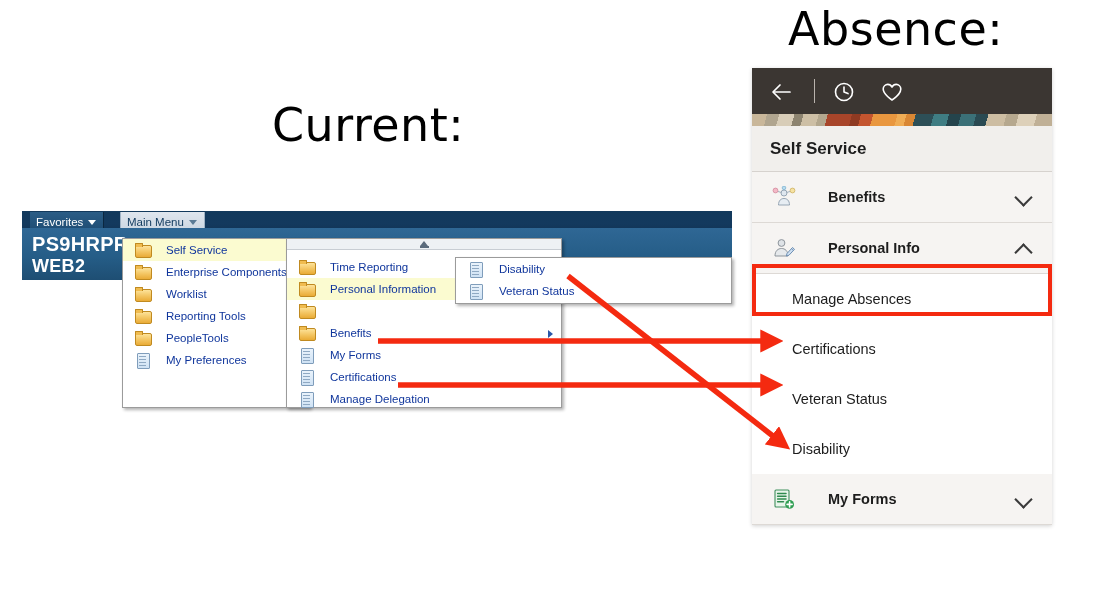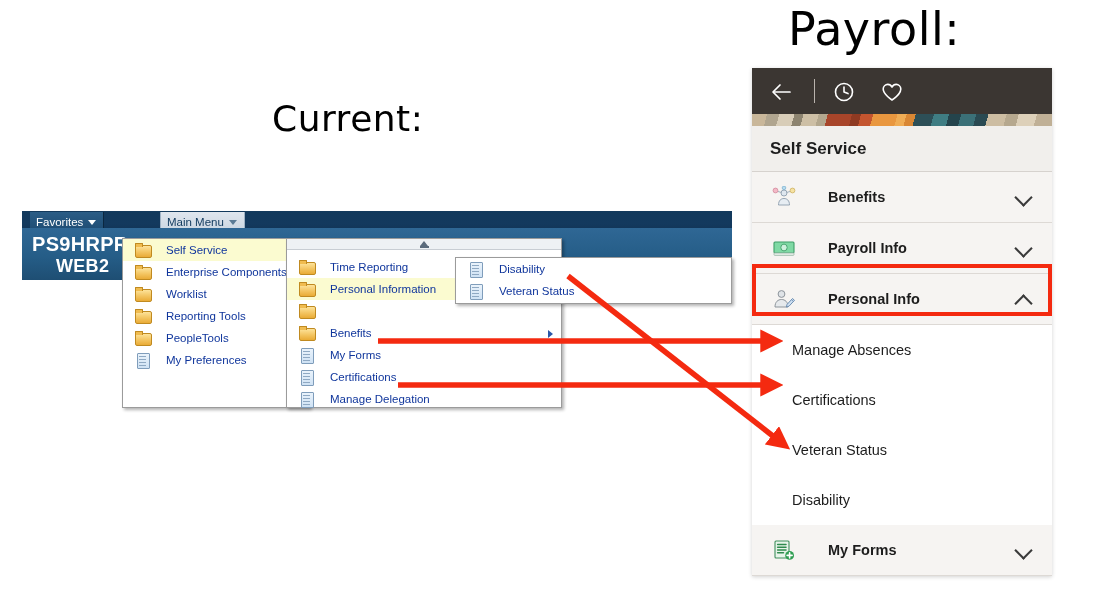--- a/index.html
+++ b/index.html
@@ -20,21 +20,21 @@
   .slide-title {
     position: absolute;
     font-family: "DejaVu Sans", sans-serif;
     font-weight: 400;
     color: #000000;
     white-space: nowrap;
   }
   #title-current {
     left: 272px;
     top: 98px;
-    font-size: 36px;
+    font-size: 46px;
     letter-spacing: 0.5px;
   }
   #title-updated {
     left: 788px;
     top: 2px;
     font-size: 46px;
     letter-spacing: 0.5px;
   }
 
   
@@ -68,21 +68,20 @@
     left: 8px;
     background: linear-gradient(180deg,#2b5d86 0%, #1d4a71 100%);
     border-right: 1px solid #0b2740;
   }
   #tab-mainmenu {
     left: 98px;
     background: linear-gradient(180deg,#dfe6ee 0%, #c9d4e0 100%);
     color: #10395e;
     border-left: 1px solid #9fb2c4;
     border-right: 1px solid #9fb2c4;
-    margin-left: 40px;
   }
   .caret-down {
     display: inline-block;
     width: 0; height: 0;
     margin-left: 5px;
     vertical-align: middle;
     border-left: 4px solid transparent;
     border-right: 4px solid transparent;
     border-top: 5px solid #ffffff;
   }
@@ -100,21 +99,21 @@
     position: absolute;
     left: 10px;
     top: 5px;
     color: #ffffff;
     font-weight: bold;
     font-size: 20px;
     line-height: 22px;
     letter-spacing: 0.3px;
     white-space: nowrap;
   }
-  .banner-text .line2 { font-size: 18px; display: block; margin-left: 24px; }
+  .banner-text .line2 { font-size: 18px; display: block; }
 
   
   .page-body {
     position: absolute;
     left: 0; top: 75px;
     width: 710px; height: 140px;
     background: #ffffff;
   }
 
   
@@ -331,21 +330,21 @@
     position: absolute;
     left: 0; top: 0;
     width: 1110px; height: 600px;
     pointer-events: none;
   }
 </style>
 </head>
 <body>
 
 <div class="slide-title" id="title-current">Current:</div>
-<div class="slide-title" id="title-updated">Payroll:</div>
+<div class="slide-title" id="title-updated">Absence:</div>
 
 <div id="classic">
 
   <div class="nav-bar">
     <div class="nav-tab" id="tab-favorites">
       <span>Favorites</span><i class="caret-down"></i>
     </div>
     <div class="nav-tab" id="tab-mainmenu">
       <span>Main Menu</span><i class="caret-down"></i>
     </div>
@@ -477,29 +476,20 @@
             <circle cx="20.5" cy="4.5" r="2.4" fill="#f6e2a2" stroke="#cdb05f" stroke-width="0.8"></circle>
             <circle cx="12" cy="1.9" r="1.8" fill="#b8dcf0" stroke="#7fb2cf" stroke-width="0.8"></circle>
             <line x1="6" y1="5.5" x2="9.5" y2="6.5" stroke="#9aa8b6" stroke-width="0.9"></line>
             <line x1="18" y1="5.5" x2="14.5" y2="6.5" stroke="#9aa8b6" stroke-width="0.9"></line>
           </svg></span>
         <span class="row-label">Benefits</span>
         <i class="chev down"></i>
       </div>
       <div class="fluid-row grp">
         <span class="row-ic"><svg width="24" height="22" viewBox="0 0 24 22">
-            <rect x="2" y="5" width="20" height="11" rx="1" fill="#7fd9a4" stroke="#3f9e68" stroke-width="1.1"></rect>
-            <ellipse cx="12" cy="10.5" rx="3.2" ry="3.4" fill="#cdf0dc" stroke="#3f9e68" stroke-width="0.9"></ellipse>
-            <rect x="2" y="16" width="20" height="2.4" rx="0.8" fill="#e6efe9" stroke="#9cb7a8" stroke-width="0.8"></rect>
-          </svg></span>
-        <span class="row-label">Payroll Info</span>
-        <i class="chev down"></i>
-      </div>
-      <div class="fluid-row grp">
-        <span class="row-ic"><svg width="24" height="22" viewBox="0 0 24 22">
             <circle cx="9.5" cy="6" r="3.4" fill="#dfe3e7" stroke="#8d949b" stroke-width="1"></circle>
             <path d="M3 19 C3 13.8 6 11.5 9.5 11.5 C13 11.5 16 13.8 16 19 Z" fill="#e6e9ec" stroke="#8d949b" stroke-width="1"></path>
             <path d="M15 16.5 L20.5 10.5 L22.5 12.3 L17 18.2 L14.3 19 Z" fill="#cfe0f2" stroke="#6e8fb3" stroke-width="1"></path>
             <path d="M19.4 11.6 L21.4 13.4" stroke="#6e8fb3" stroke-width="0.9"></path>
           </svg></span>
         <span class="row-label">Personal Info</span>
         <i class="chev up"></i>
       </div>
       <div class="fluid-row sub">
         <span class="row-label">Manage Absences</span>

